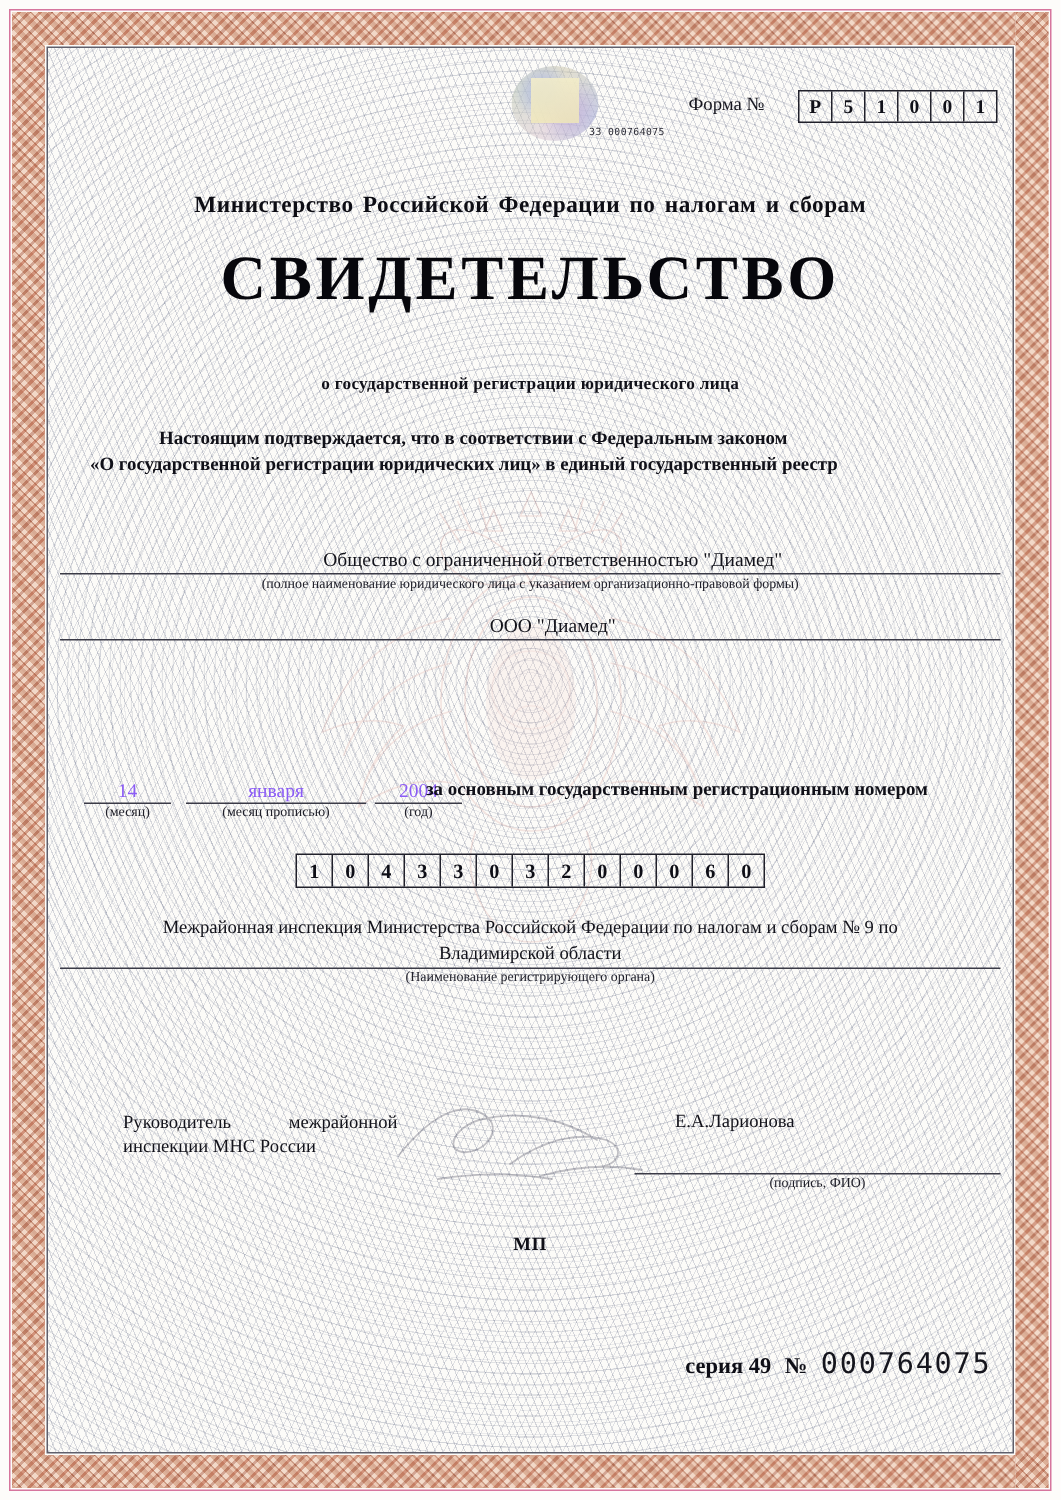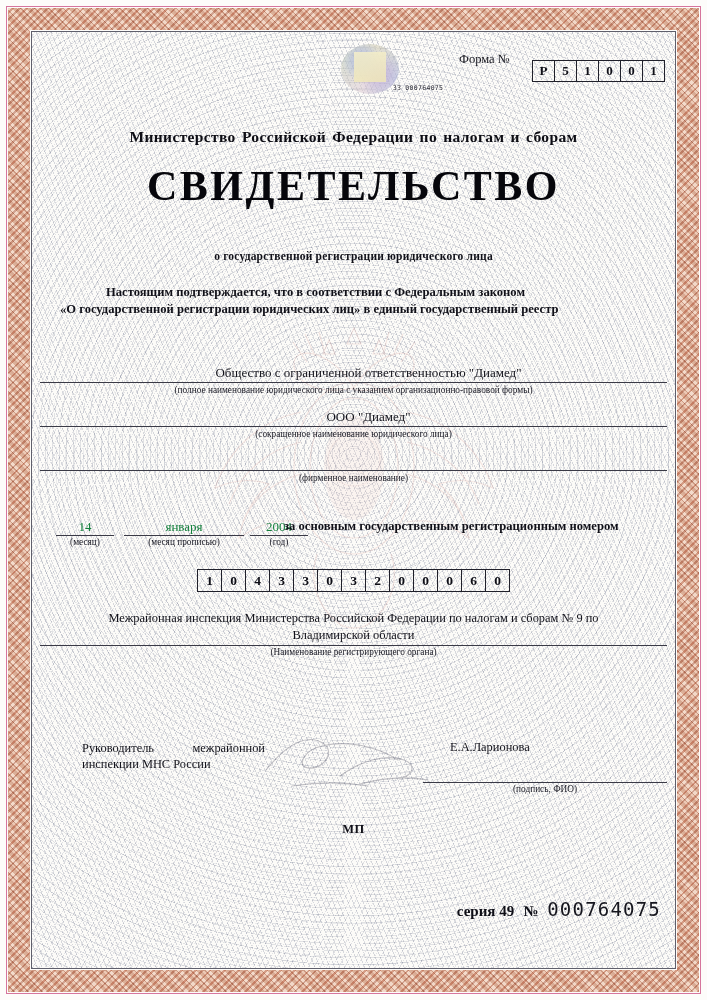--- a/index.html
+++ b/index.html
@@ -156,21 +156,21 @@
     text-align: center;
     font-family: "DejaVu Sans Mono", monospace;
     font-size: 6.5px;
     letter-spacing: .3px;
     color: #2a2a34;
     white-space: nowrap;
     margin-left: 47px;
   }
   .form-label {
     position: absolute;
-    left: 427px; top: 8px;
+    left: 427px; top: 18px;
     font-size: 12.5px;
     font-family: "Liberation Serif", serif;
     color: #16161e;
     text-align: center;
   }
   .form-boxes {
     position: absolute;
     left: 500px; top: 16px;
     display: flex;
     border: 1px solid #20202a;
@@ -267,21 +267,21 @@
     height: 34px;
   }
   .date-cell {
     position: absolute;
     text-align: center;
   }
   .date-cell .dval {
     font-size: 13px;
     height: 17px;
     line-height: 17px;
-    color: #15803d;
+    color: #8b5cf6;
   }
   .date-cell .drule {
     border-bottom: 1px solid #3a3a46;
     height: 0;
   }
   .date-cell .dcap {
     font-size: 9.3px;
     color: #20202a;
     margin-top: 1px;
   }
@@ -489,28 +489,22 @@
 
     <div class="field" style="top:332px;">
       <div class="value">Общество с ограниченной ответственностью "Диамед"</div>
       <div class="rule"></div>
       <div class="caption">(полное наименование юридического лица с указанием организационно-правовой формы)</div>
     </div>
 
     <div class="field" style="top:376px;">
       <div class="value">ООО "Диамед"</div>
       <div class="rule"></div>
-      <div class="caption">(сокращенное наименование юридического лица)</div>
-    </div>
-
-    <div class="field" style="top:420px;">
-      <div class="value"></div>
-      <div class="rule"></div>
-      <div class="caption">(фирменное наименование)</div>
-    </div>
+    </div>
+
 
     <div class="date-row">
       <div class="date-cell" style="left:16px; width:58px;">
         <div class="dval">14</div>
         <div class="drule"></div>
         <div class="dcap">(месяц)</div>
       </div>
       <div class="date-cell" style="left:84px; width:120px;">
         <div class="dval">января</div>
         <div class="drule"></div>

